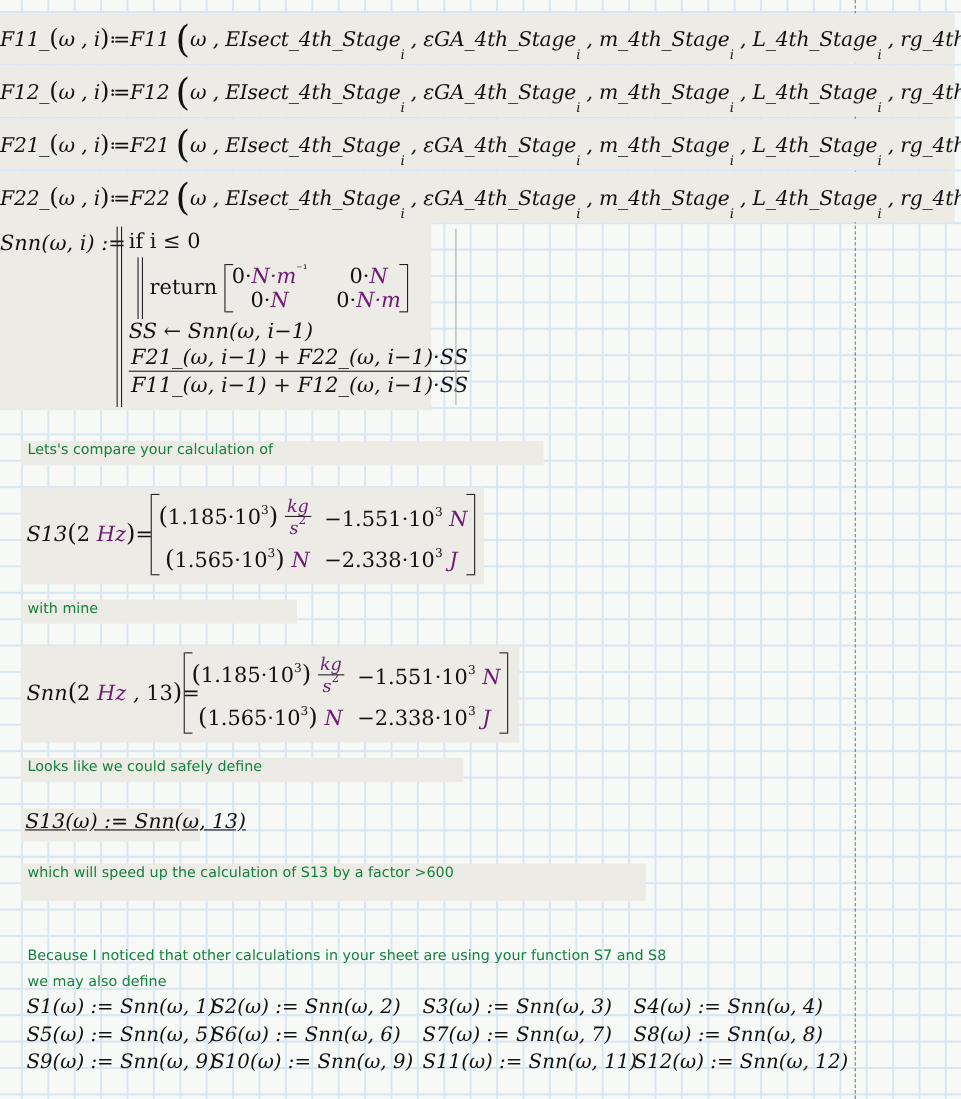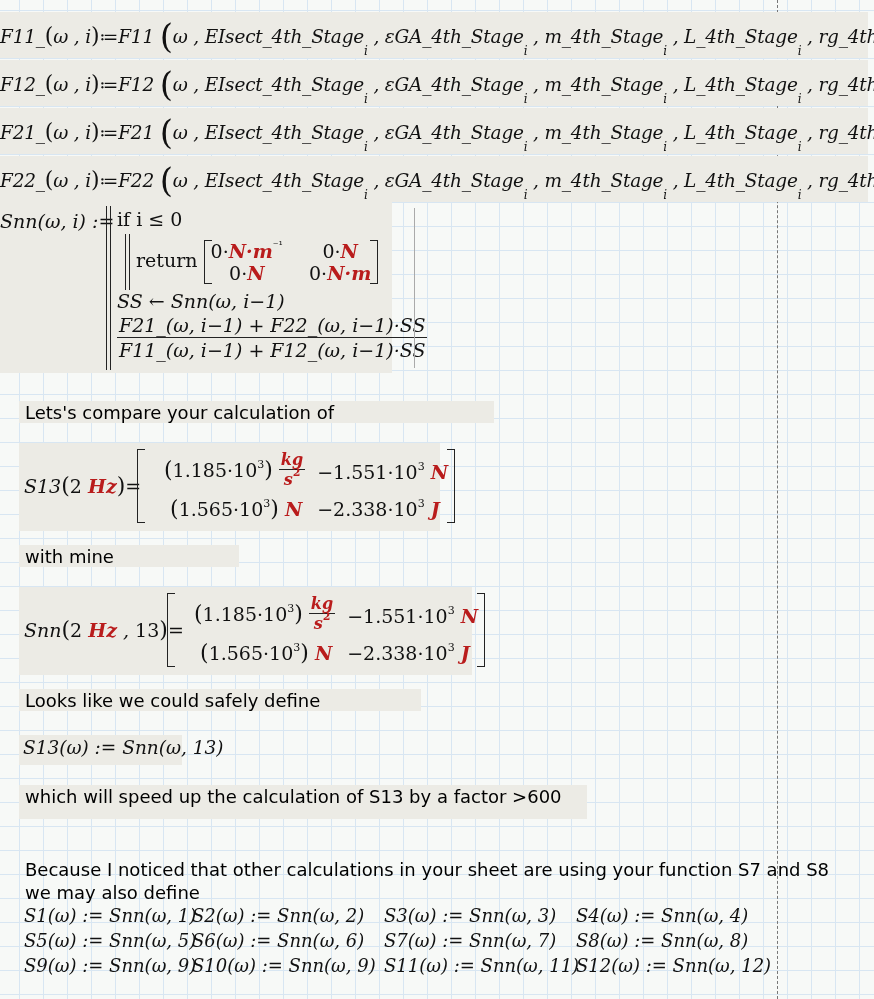--- a/index.html
+++ b/index.html
@@ -14,47 +14,47 @@
     font-family:"DejaVu Serif", serif;
     color:#111;
   }
   .pagebreak {
     position:absolute; left:777px; top:0; width:0; height:999px;
     border-left:1.5px dashed #777;
   }
   .region { position:absolute; background:#ecebe5; box-sizing:border-box; }
   .math { font-family:"DejaVu Serif", serif; font-size:19px; font-style:italic; white-space:nowrap; }
   .math .up { font-style:normal; }
-  .unit { color:#b91c1c; font-weight:bold; font-style:italic; }
+  .unit { color:#701a75; font-weight:normal; font-style:italic; }
   .sub { font-size:12px; position:relative; top:12px; font-style:italic; }
   .sup { font-size:11px; position:relative; top:-9px; font-style:normal; }
   .paren { font-style:normal; font-size:22px; }
   .bigparen { font-style:normal; font-size:34px; line-height:0; position:relative; top:5px; font-weight:200; }
-  .text { font-family:"DejaVu Sans", sans-serif; font-size:18px; font-style:normal; color:#000000; }
+  .text { font-family:"DejaVu Sans", sans-serif; font-size:13px; font-style:normal; color:#15803d; }
 
   .frow { left:0; width:868px; height:46px; padding-left:0; display:flex; align-items:center; }
   .frow .math { font-size:18.5px; letter-spacing:-0.2px; }
 
   
   #snn { left:0; top:202px; width:392px; height:171px; }
   #snn .lhs { position:absolute; left:0; top:8px; }
   #snn .bar2 { position:absolute; left:106px; top:4px; width:5px; height:164px; border-left:1.5px solid #222; border-right:1.5px solid #222; box-sizing:border-box; }
   #snn .rbar { position:absolute; left:414px; top:6px; width:0; height:160px; border-left:1.5px solid #aaa; }
   #snn .line { position:absolute; left:117px; }
   #snn .innerbar { position:absolute; left:125px; top:32px; width:5px; height:56px; border-left:1.5px solid #222; border-right:1.5px solid #222; box-sizing:border-box; }
   .matrix { display:inline-grid; border-left:1.5px solid #222; border-right:1.5px solid #222; position:relative; padding:0 6px; vertical-align:middle; }
   .matrix:before, .matrix:after { content:""; position:absolute; width:7px; top:0; bottom:0; border-top:1.5px solid #222; border-bottom:1.5px solid #222; }
   .matrix:before { left:0; } .matrix:after { right:0; }
   .retmat { grid-template-columns:auto auto; column-gap:26px; text-align:center; }
   .frac { display:inline-flex; flex-direction:column; align-items:flex-end; vertical-align:middle; }
   .frac .num { border-bottom:1.5px solid #222; padding:0 2px 1px; }
   .frac .den { padding:1px 2px 0; }
 
   .resmat { grid-template-columns:auto auto; column-gap:12px; row-gap:4px; align-items:center; padding:2px 6px; }
-  .resmat .c1 { text-align:left;margin-left:20px; }
+  .resmat .c1 { text-align:left; }
   .unitfrac { display:inline-flex; flex-direction:column; align-items:center; vertical-align:middle; font-size:16px; }
   .unitfrac .num { border-bottom:1.5px solid #222; padding:0 2px; line-height:18px; }
   .unitfrac .den { line-height:20px; }
 
   .defgrid { position:absolute; left:24px; top:903px; display:grid; grid-template-columns:168px 192px 192px 200px; row-gap:0; }
   .defgrid .math { font-size:18px; line-height:25px; }
 </style>
 </head>
 <body>
 
@@ -107,42 +107,42 @@
     <span class="c1 up"><span class="paren">(</span><span>1.185</span>·10<span class="sup">3</span><span class="paren">)</span> <span class="unitfrac">
           <span class="num unit">kg</span>
           <span class="den unit"><span>s</span><span class="sup">2</span></span>
         </span></span>
     <span class="up"><span>−1.551</span>·10<span class="sup">3</span> <span class="unit">N</span></span>
     <span class="c1 up">&nbsp;<span class="paren">(</span><span>1.565</span>·10<span class="sup">3</span><span class="paren">)</span> <span class="unit">N</span></span>
     <span class="up"><span>−2.338</span>·10<span class="sup">3</span> <span class="unit">J</span></span>
   </span>
 </div>
 
-<div class="region text" style="left:19px; top:545px; width:220px; height:22px; padding:1px 6px;">
+<div class="region text" style="left:19px; top:545px; width:251px; height:22px; padding:1px 6px;">
   <span>with mine</span>
 </div>
 
 <div class="region" style="left:19px; top:587px; width:453px; height:88px;">
   <span class="math" style="position:absolute; left:5px; top:30px;"><span>Snn</span><span class="paren">(</span><span class="up">2</span> <span class="unit">Hz</span> , <span class="up">13</span><span class="paren">)</span><span class="up">=</span></span>
   <span class="matrix resmat math" style="position:absolute; left:148px; top:6px;">
     <span class="c1 up"><span class="paren">(</span><span>1.185</span>·10<span class="sup">3</span><span class="paren">)</span> <span class="unitfrac">
           <span class="num unit">kg</span>
           <span class="den unit"><span>s</span><span class="sup">2</span></span>
         </span></span>
     <span class="up"><span>−1.551</span>·10<span class="sup">3</span> <span class="unit">N</span></span>
     <span class="c1 up">&nbsp;<span class="paren">(</span><span>1.565</span>·10<span class="sup">3</span><span class="paren">)</span> <span class="unit">N</span></span>
     <span class="up"><span>−2.338</span>·10<span class="sup">3</span> <span class="unit">J</span></span>
   </span>
 </div>
 
 <div class="region text" style="left:19px; top:689px; width:402px; height:22px; padding:1px 6px;">
   <span>Looks like we could safely define</span>
 </div>
 
-<div class="region math" style="left:19px; top:735px; width:163px; height:30px; padding:2px 4px; font-size:18.5px;">
+<div class="region math" style="left:19px; top:735px; width:163px; height:30px; padding:2px 4px; font-size:18.5px;text-decoration:underline;">
   <span>S13(ω) := Snn(ω, 13)</span>
 </div>
 
 <div class="region text" style="left:19px; top:785px; width:568px; height:34px; padding:1px 6px;">
   <span>which will speed up the calculation of S13 by a factor &gt;600</span>
 </div>
 
 <div class="text" style="position:absolute; left:25px; top:858px; line-height:23px;">
   <div>Because I noticed that other calculations in your sheet are using your function S7 and S8</div>
   <div>we may also define</div>

